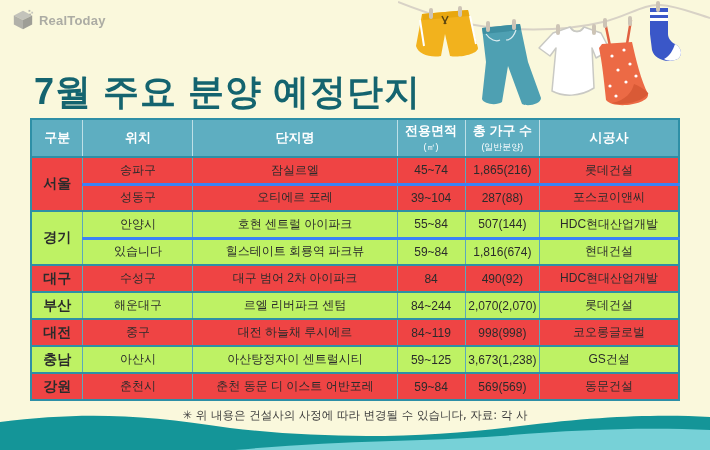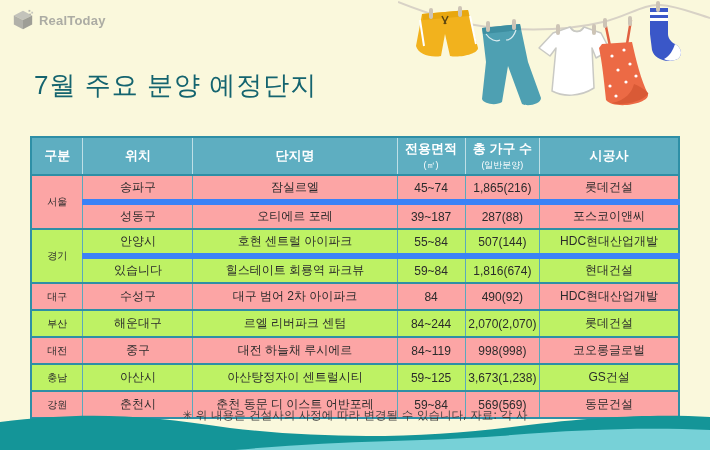--- a/index.html
+++ b/index.html
@@ -7,47 +7,46 @@
   #stage {
     position:relative; width:710px; height:450px;
     background:#FAF8DC; overflow:hidden;
   }
   
   .logo { position:absolute; left:12px; top:8px; display:flex; align-items:center; gap:5px; }
   .logo-text { font-size:13px; font-weight:bold; color:#ACACA4; letter-spacing:.2px; }
   
   .title {
     position:absolute; left:34px; top:68px;
-    font-size:26px; font-weight:400; color:#14646F; letter-spacing:1px;
+    font-size:36px; font-weight:700; color:#14646F; letter-spacing:1px;
   }
   
   .clothesline { position:absolute; left:398px; top:0; }
   
   table.presale {
     position:absolute; left:30px; top:118px; width:650px;
     border-collapse:collapse; table-layout:fixed;
     border:2px solid #2E8FA6;
-    margin-top:18px;
   }
   thead th {
     height:38px; background:#5EAEC1; color:#fff;
     font-size:13px; font-weight:bold; vertical-align:middle;
     border-left:1px solid rgba(255,255,255,.6);
   }
   thead th:first-child { border-left:none; }
   thead .hs { font-size:9px; font-weight:normal; margin-top:1px; }
   tbody td {
     height:27px; text-align:center; vertical-align:middle;
-    font-size:12px; color:#2B2B2B; background:#fca5a5;
+    font-size:12px; color:#2B2B2B; background:#ef4444;
     border:1px solid #5AA9BD; padding:0 2px;
   }
   tbody tr.gf > td { border-top:2px solid #2E8FA6; }
-  tbody tr.gs > td { border-top:6px solid #3b82f6; }
+  tbody tr.gs > td { border-top:3px solid #3b82f6; }
   tbody tr.alt td { background:#bef264; }
-  td.region { font-weight:normal; font-size:10px; }
+  td.region { font-weight:bold; font-size:14px; }
   
   .footnote {
     position:absolute; left:0; top:408px; width:710px; text-align:center;
     font-size:11.5px; color:#3C3C3C; font-family:"DejaVu Sans","Liberation Sans",sans-serif;
   }
   
   .waves { position:absolute; left:0; bottom:0; }
 </style>
 </head>
 <body>
@@ -158,21 +157,21 @@
         <td class="region" rowspan="2">서울</td>
         <td>송파구</td>
         <td>잠실르엘</td>
         <td>45~74</td>
         <td>1,865(216)</td>
         <td>롯데건설</td>
       </tr>
       <tr class="gs">
         <td>성동구</td>
         <td>오티에르 포레</td>
-        <td>39~187</td>
+        <td>39~104</td>
         <td>287(88)</td>
         <td>포스코이앤씨</td>
       </tr>
       <tr class="gf alt">
         <td class="region" rowspan="2">경기</td>
         <td>안양시</td>
         <td>호현 센트럴 아이파크</td>
         <td>55~84</td>
         <td>507(144)</td>
         <td>HDC현대산업개발</td>

